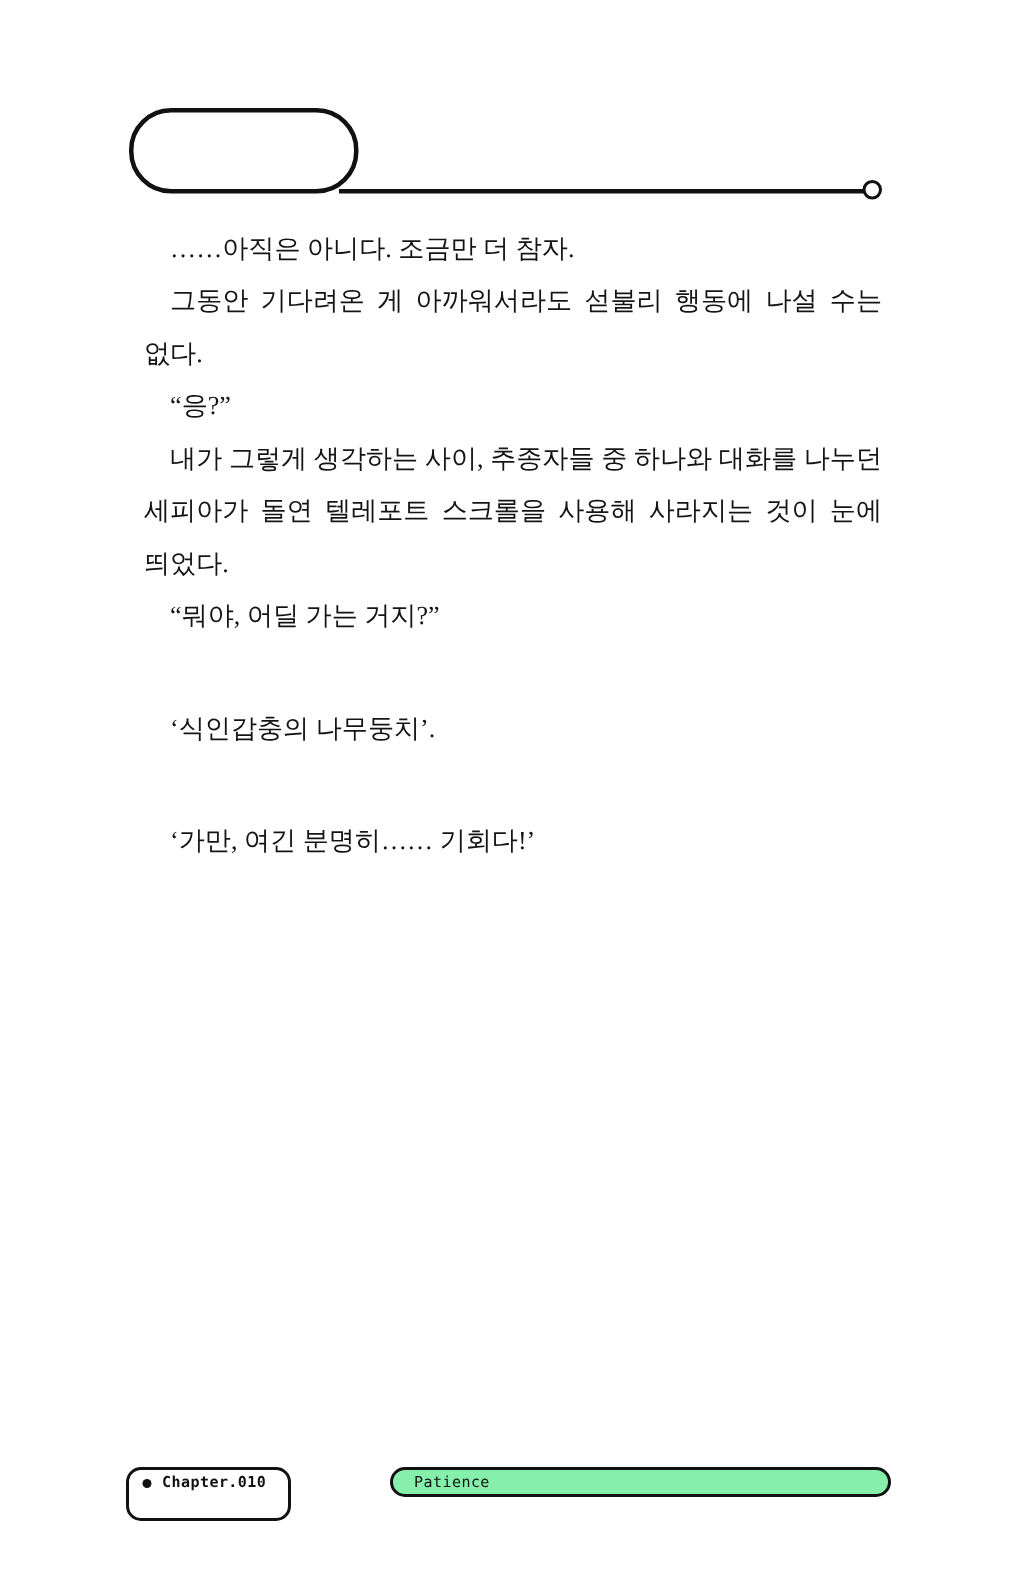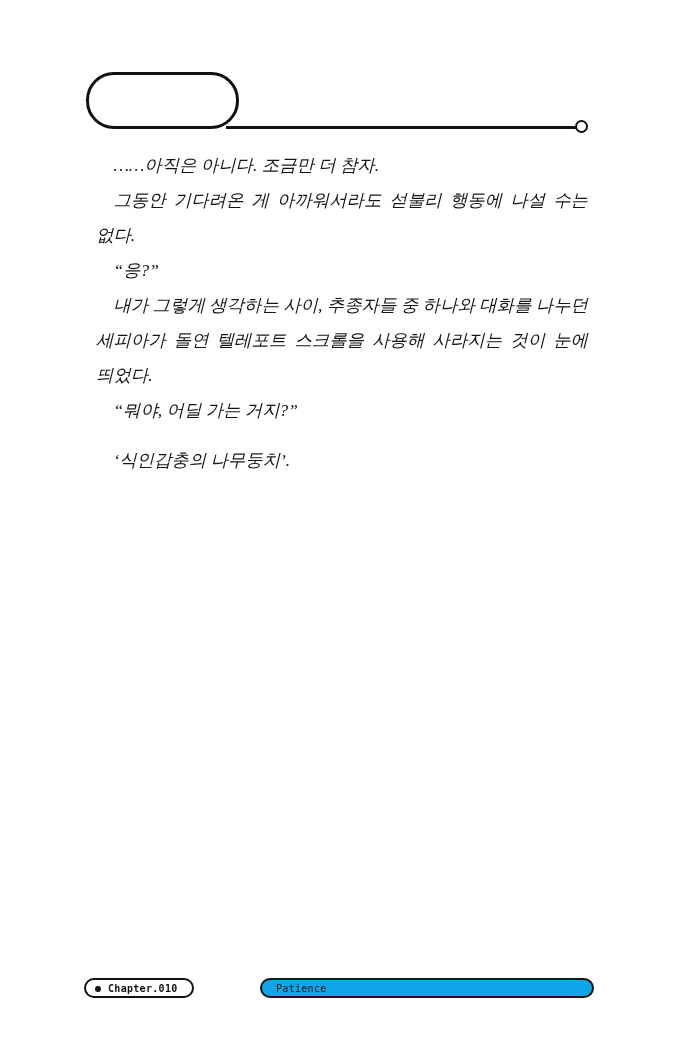--- a/index.html
+++ b/index.html
@@ -89,39 +89,38 @@
     font-size: 17.4px;
     line-height: 35px;
     color: #141414;
     text-align: justify;
     text-justify: inter-character;
     word-break: keep-all;
   }
   .body-text p {
     margin: 0;
     text-indent: 1em;
-    font-style: italic;
   }
   .body-text p.gap {
-    margin-top: 15px;
+    margin-top: 40px;
   }
 
   
   .footer {
     position: absolute;
     left: 84px;
     top: 978px;
     width: 510px;
     height: 22px;
   }
   .footer-left {
     position: absolute;
     left: 0;
     top: 0;
-    height: 20px;
+    height: 36px;
     padding: 0 14px 0 22px;
     border: 2px solid #111111;
     border-radius: 10px;
     box-sizing: border-box;
     background: #ffffff;
     font-family: "DejaVu Sans Mono", monospace;
     font-weight: bold;
     font-size: 10px;
     line-height: 17px;
     letter-spacing: 0.3px;
@@ -139,21 +138,21 @@
   }
   .footer-right {
     position: absolute;
     left: 176px;
     top: 0;
     width: 334px;
     height: 20px;
     border: 2px solid #111111;
     border-radius: 10px;
     box-sizing: border-box;
-    background: #0ea5e9;
+    background: #86efac;
     font-family: "DejaVu Sans Mono", monospace;
     font-size: 10px;
     line-height: 17px;
     letter-spacing: 0.3px;
     color: #111111;
     padding-left: 14px;
     white-space: nowrap;
   }
 </style>
 </head>
@@ -168,20 +167,21 @@
     <div class="chapter-dot"></div>
   </div>
 
   <div class="body-text">
     <p>……아직은 아니다. 조금만 더 참자.</p>
     <p>그동안 기다려온 게 아까워서라도 섣불리 행동에 나설 수는 없다.</p>
     <p>“응?”</p>
     <p>내가 그렇게 생각하는 사이, 추종자들 중 하나와 대화를 나누던 세피아가 돌연 텔레포트 스크롤을 사용해 사라지는 것이 눈에 띄었다.</p>
     <p>“뭐야, 어딜 가는 거지?”</p>
     <p class="gap">‘식인갑충의 나무둥치’.</p>
+    <p class="gap">‘가만, 여긴 분명히…… 기회다!’</p>
   </div>
 
   <div class="footer">
     <div class="footer-left">
       <span class="footer-left-dot"></span>
       <span>Chapter.010</span>
     </div>
     <div class="footer-right">
       <span>Patience</span>
     </div>

